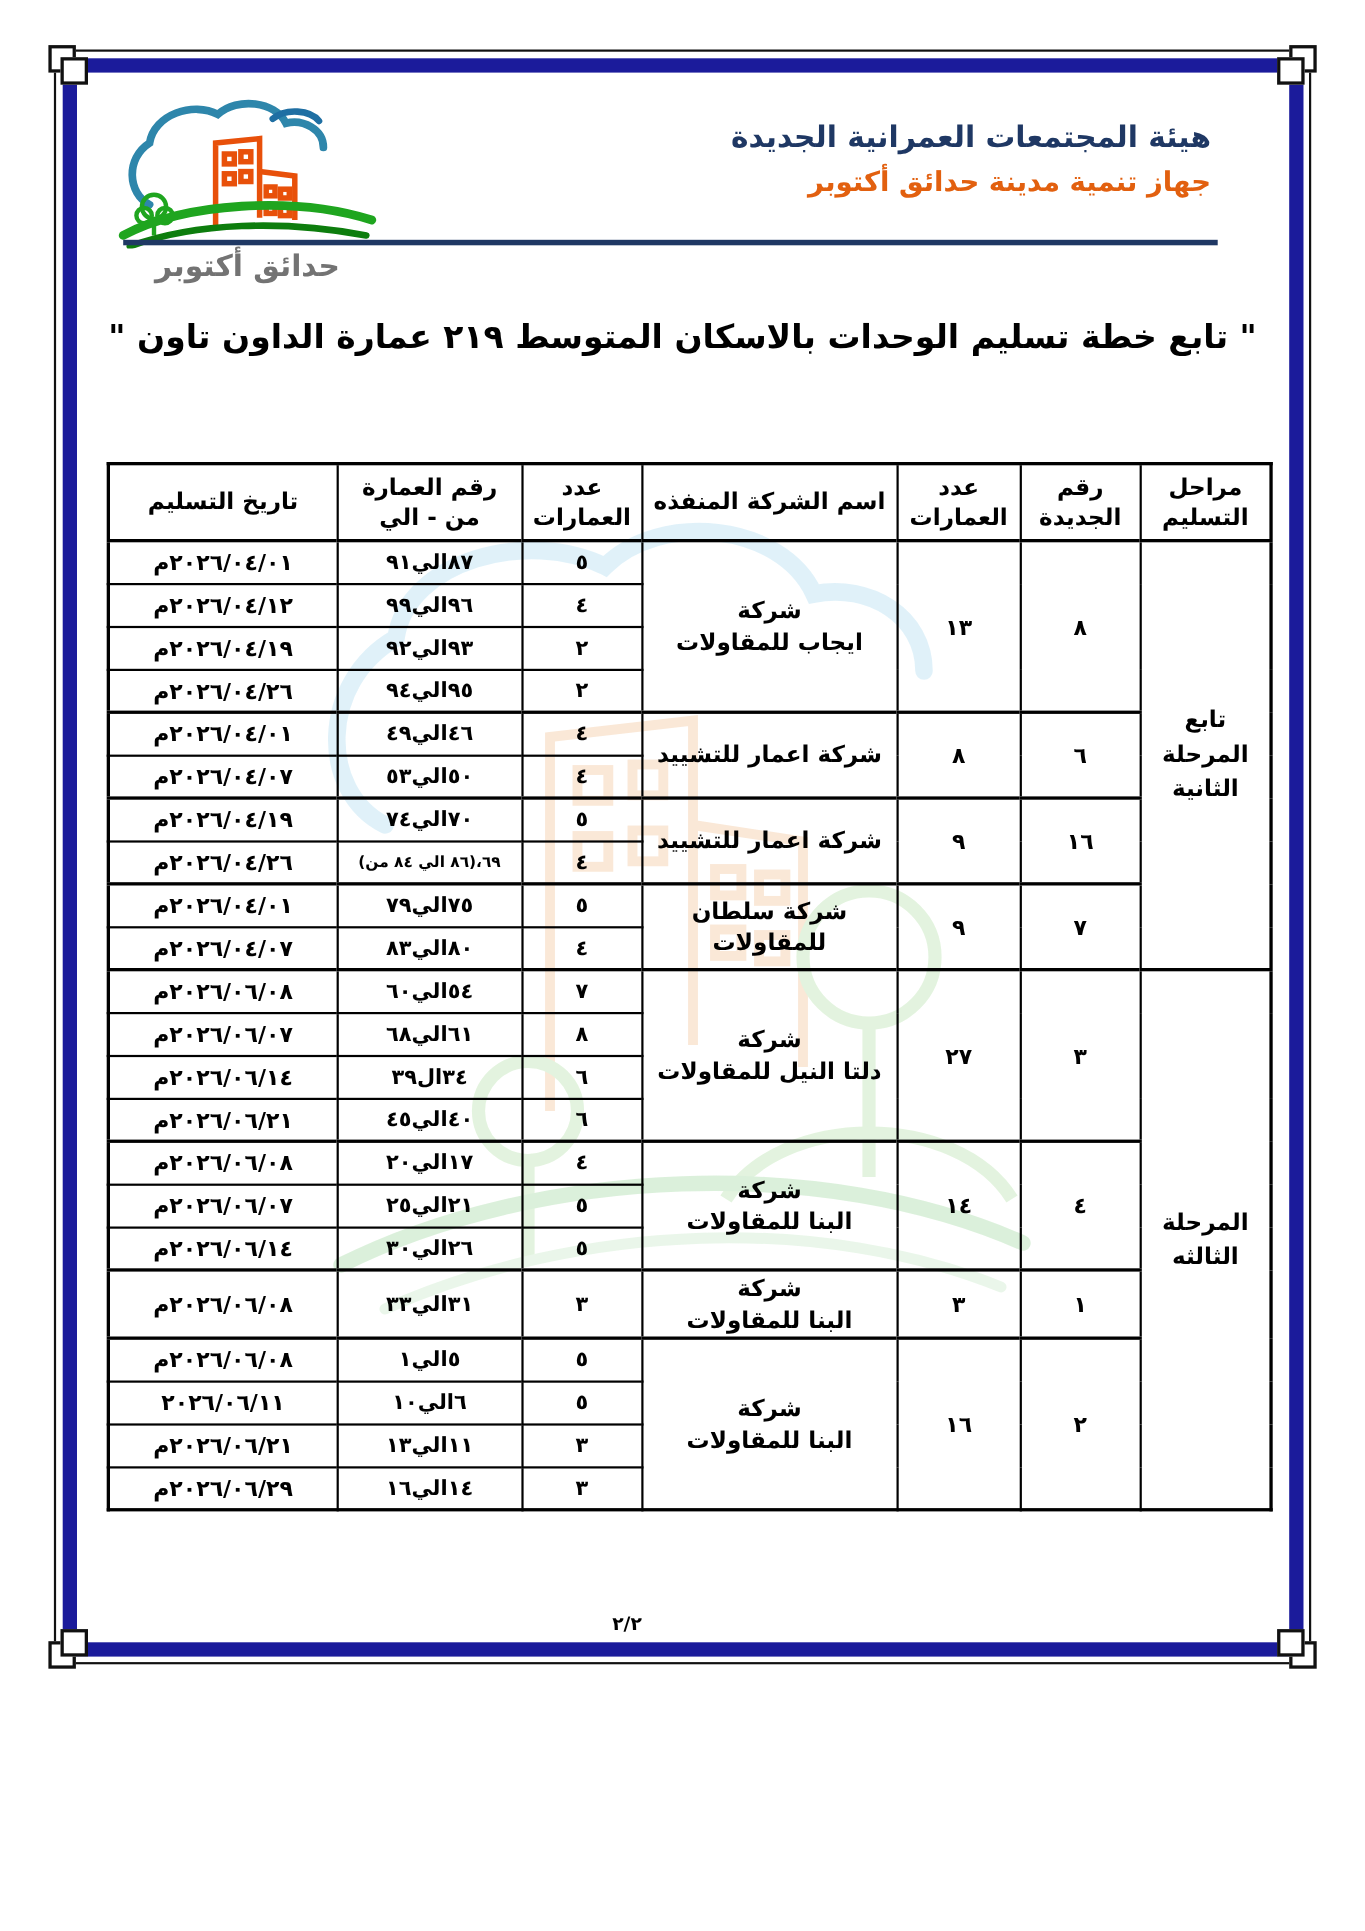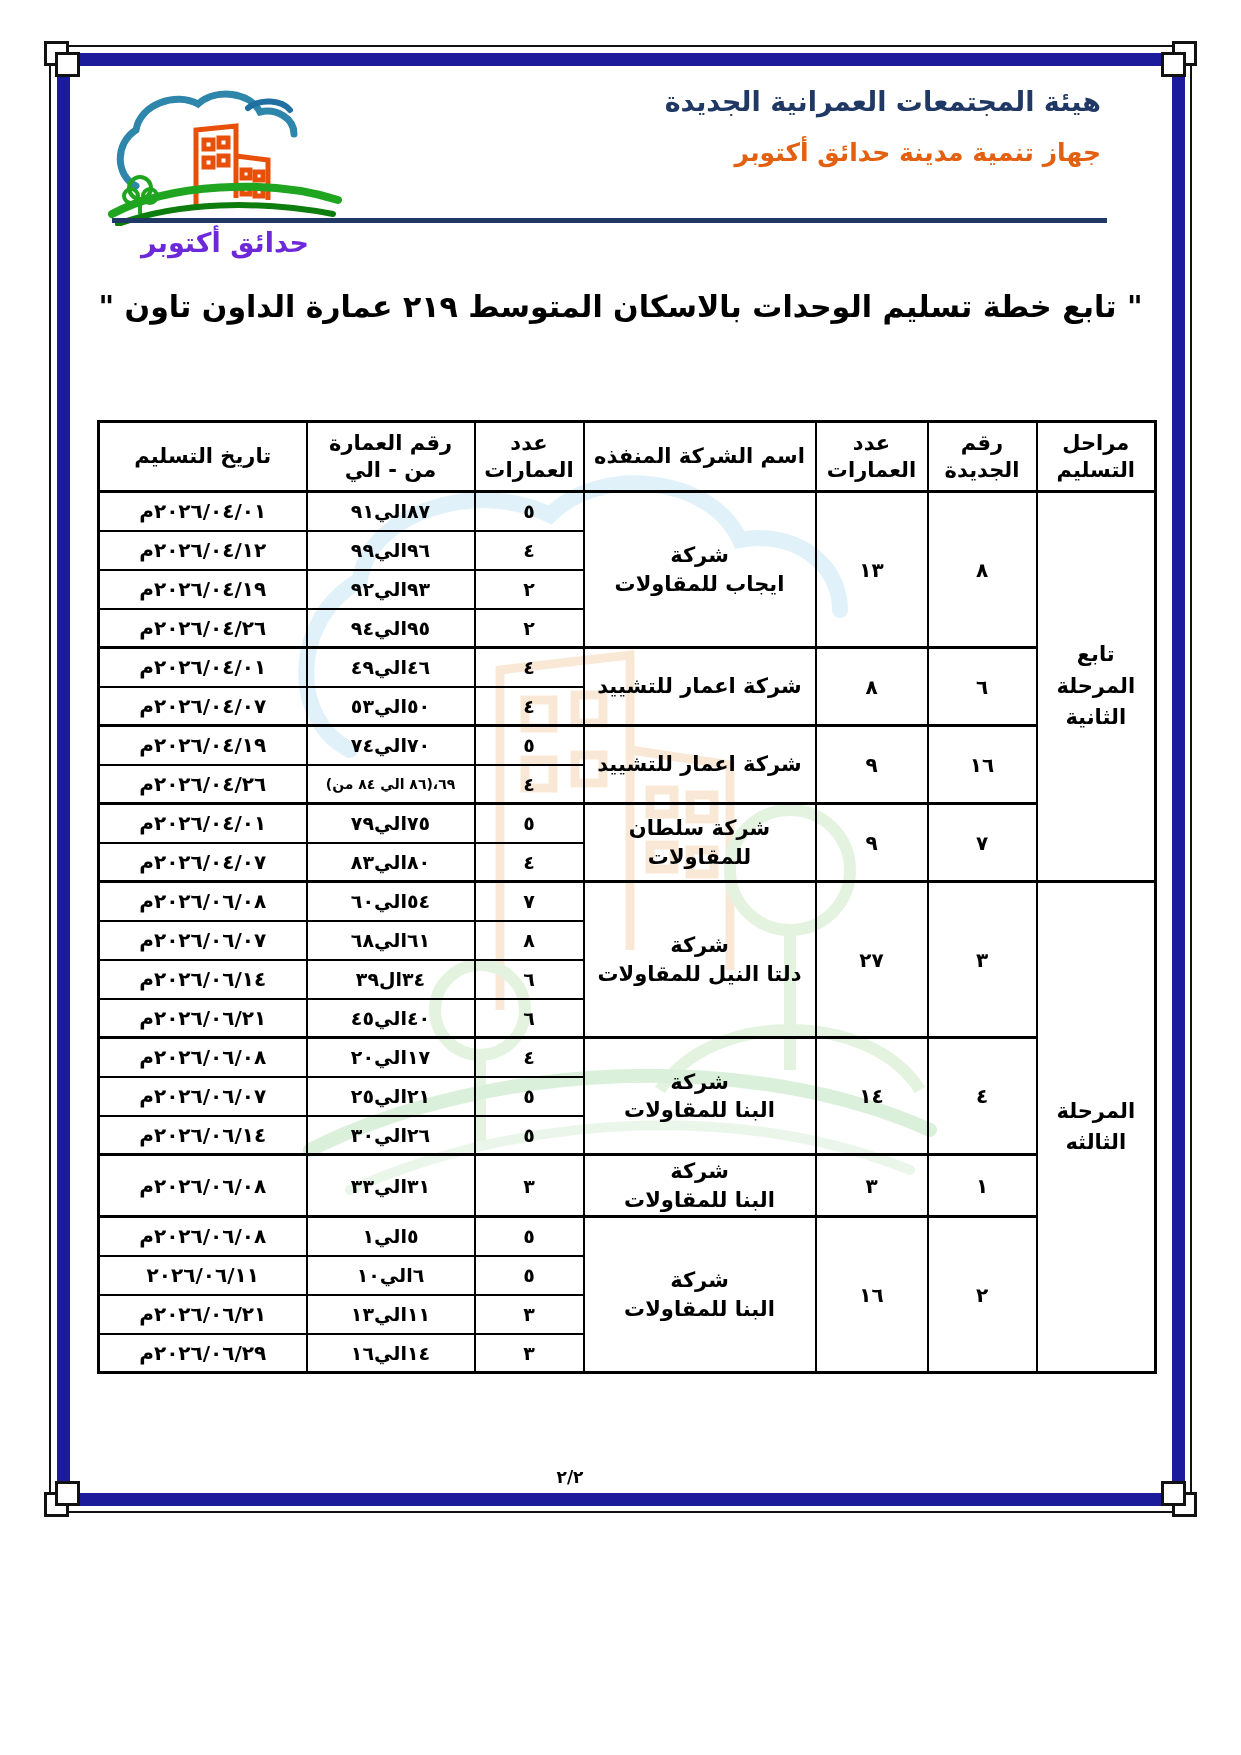--- a/index.html
+++ b/index.html
@@ -10,28 +10,28 @@
   
   .navy-band{position:absolute;left:57px;top:53px;width:1128px;height:1453px;
     border:13px solid #1b1b9b;box-sizing:border-box;z-index:1;}
   .thin-frame{position:absolute;left:49px;top:45px;width:1143px;height:1468px;
     border:2px solid #111;box-sizing:border-box;z-index:1;}
   .csq{position:absolute;width:25px;height:25px;border:3px solid #111;
     background:#fff;box-sizing:border-box;z-index:2;}
   
   .logo-wrap{position:absolute;left:98px;top:78px;width:255px;height:148px;z-index:3;}
   .logo-caption{position:absolute;left:100px;top:227px;width:250px;text-align:center;
-    font-size:27px;font-weight:bold;color:#6d28d9;z-index:3;}
+    font-size:27px;font-weight:bold;color:#737373;z-index:3;}
   .navy-rule{position:absolute;left:112px;top:218px;width:995px;height:5px;
     background:#1f3864;z-index:3;}
   .gov-lines{position:absolute;top:86px;right:140px;width:640px;text-align:right;
     direction:rtl;color:#1f3864;font-weight:bold;z-index:3;}
   .gov1{font-size:21px;}
-  .gov2{font-size:27px;margin-top:0;}
-  .gov3{font-size:25px;color:#e2600f;margin-top:21px;}
+  .gov2{font-size:27px;margin-top:24px;}
+  .gov3{font-size:25px;color:#e2600f;margin-top:10px;}
   .doc-title{position:absolute;top:289px;left:60px;width:1121px;text-align:center;
     direction:rtl;font-size:30px;font-weight:bold;z-index:3;}
   
   .watermark{position:absolute;left:230px;top:450px;z-index:1;opacity:.55;}
   
   table.delivery{position:absolute;left:97px;top:420px;width:1057px;z-index:4;
     border-collapse:collapse;direction:rtl;table-layout:fixed;background:transparent;}
   table.delivery th,table.delivery td{border:2px solid #000;text-align:center;
     vertical-align:middle;font-weight:bold;padding:0 2px;box-sizing:border-box;}
   table.delivery{border:3px solid #000;}

